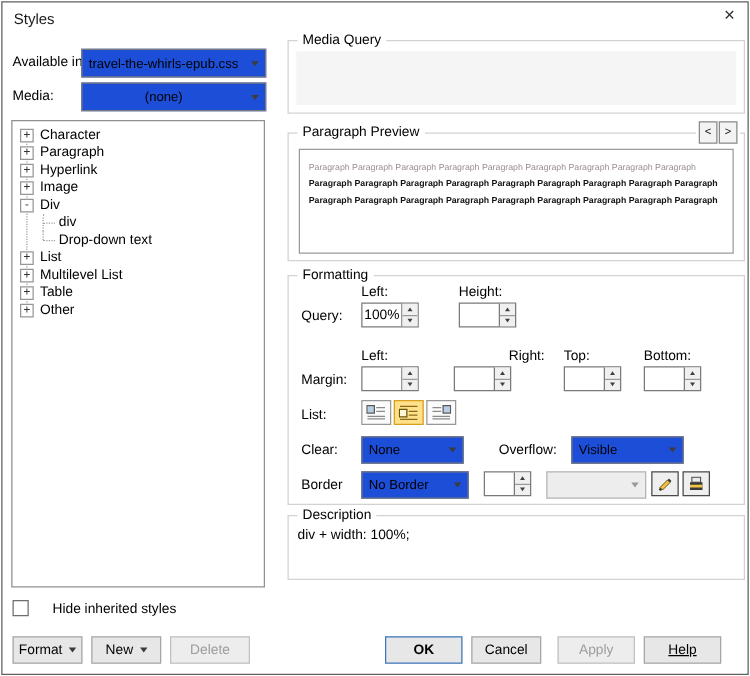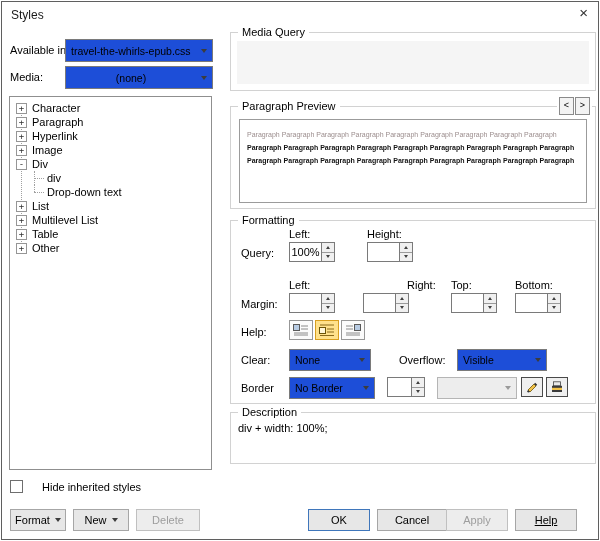--- a/index.html
+++ b/index.html
@@ -57,21 +57,21 @@
   .fbtn.selected{background:#ffe18b;border-color:#d99f1e;}
 
   
   .tool-btn{position:absolute;width:22px;height:20px;border:1px solid #4a4a4a;background:#efefef;display:flex;align-items:center;justify-content:center;box-sizing:border-box;cursor:pointer;}
 
   
   .checkbox{position:absolute;left:8px;top:478px;width:13px;height:13px;border:1px solid #6e6e6e;background:#fff;box-sizing:border-box;cursor:pointer;}
 
   
   .btn{position:absolute;height:22px;border:1px solid #a6a6a6;background:#e7e7e7;display:flex;align-items:center;justify-content:center;gap:5px;box-sizing:border-box;cursor:pointer;}
-  .btn.default{border-color:#3f76bb;}
+  .btn.default{border-color:#3f76bb;font-weight:bold;}
   .btn.disabled{color:#9d9d9d;border-color:#c0c0c0;background:#ededed;cursor:default;}
 </style>
 </head>
 <body>
 
 <div class="dialog">
 
   <div class="title">Styles</div>
   <div class="close">×</div>
 
@@ -232,21 +232,21 @@
       <div class="spin-btns">
           <div class="spin-b">
             <i class="tri-up"></i>
           </div>
           <div class="spin-b">
             <i class="tri-dn"></i>
           </div>
         </div>
     </div>
 
-    <div class="lbl" style="left:10px;top:105px;">Help:</div>
+    <div class="lbl" style="left:10px;top:105px;">List:</div>
     <div class="fbtn" style="left:58px;top:99px;">
       <svg width="16" height="12" viewBox="0 0 16 12">
         <rect x="0.5" y="0.5" width="6" height="6" fill="#b8cce4" stroke="#5a5a5a"></rect>
         <line x1="8" y1="2" x2="15" y2="2" stroke="#8a8a8a"></line>
           <line x1="8" y1="5" x2="15" y2="5" stroke="#8a8a8a"></line>
         <line x1="1" y1="9" x2="15" y2="9" stroke="#8a8a8a"></line>
           <line x1="1" y1="11" x2="15" y2="11" stroke="#8a8a8a"></line>
       </svg>
     </div>
     <div class="fbtn selected" style="left:84px;top:99px;">
@@ -335,21 +335,21 @@
   <div class="btn" style="left:71px;top:507px;width:56px;">
     <span>New</span>
       <i class="tri"></i>
   </div>
   <div class="btn disabled" style="left:134px;top:507px;width:64px;">
     <span>Delete</span>
   </div>
   <div class="btn default" style="left:306px;top:507px;width:62px;">
     <span>OK</span>
   </div>
-  <div class="btn" style="left:375px;top:507px;width:70px;">
+  <div class="btn" style="left:375px;top:507px;width:56px;">
     <span>Cancel</span>
   </div>
   <div class="btn disabled" style="left:444px;top:507px;width:62px;">
     <span>Apply</span>
   </div>
   <div class="btn" style="left:513px;top:507px;width:62px;text-decoration:underline;">
     <span>Help</span>
   </div>
 
 </div>

